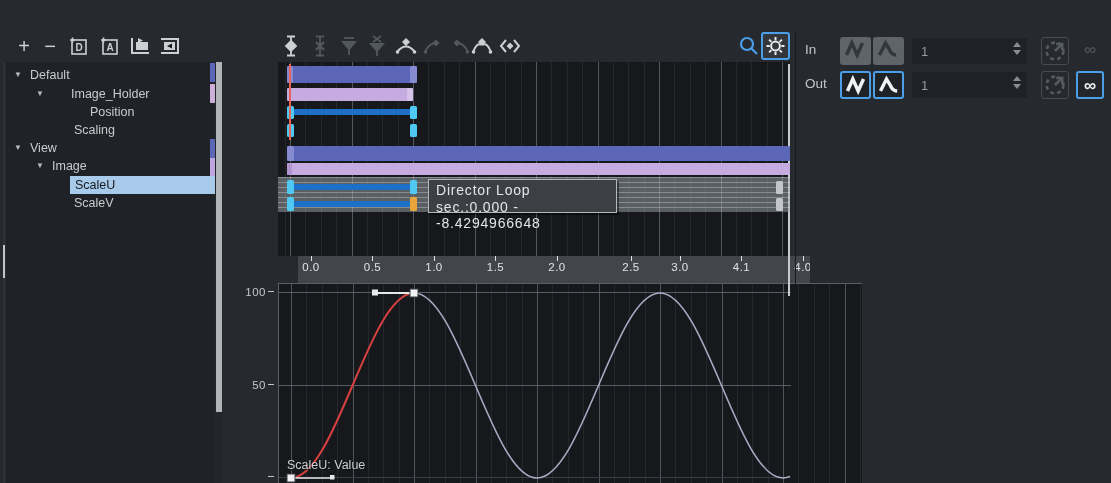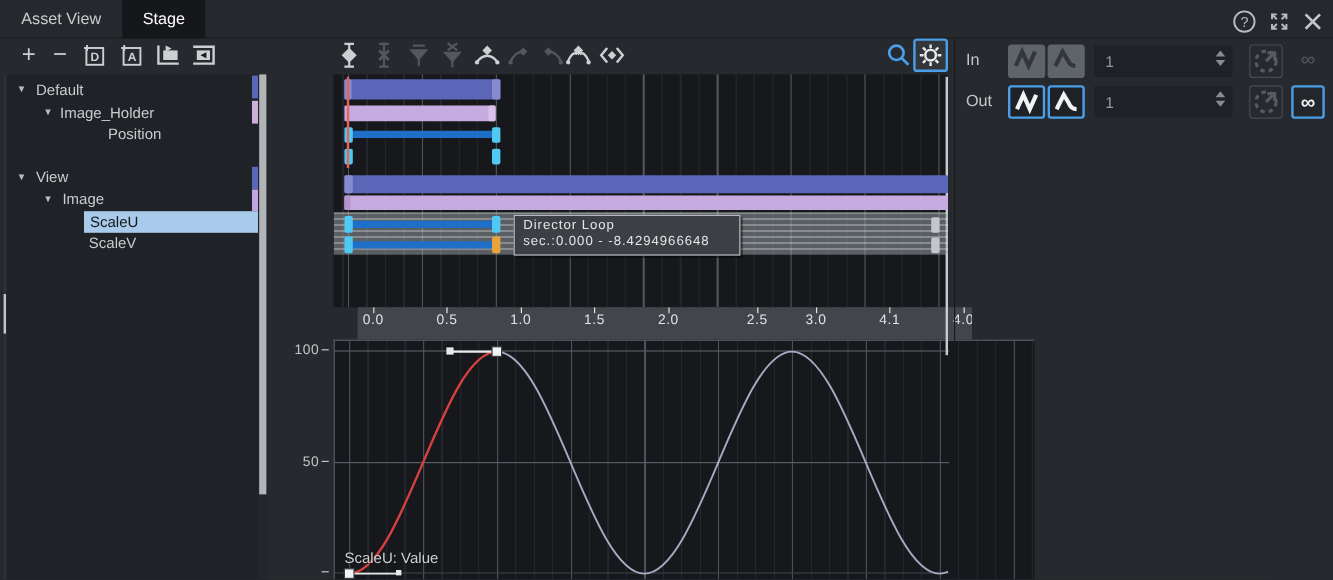--- a/index.html
+++ b/index.html
@@ -38,21 +38,21 @@
     background-position:12px 0,12px 0; }
   .bar { position:absolute; border-radius:1px; }
   .gridover { background-image:repeating-linear-gradient(90deg, rgba(0,0,0,.16) 0 1px, transparent 1px 15.375px); background-position:3px 0; }
   .cap { position:absolute; border-radius:1.5px; z-index:3; }
   #playhead { left:11px; top:2px; width:2px; height:76px; background:#e8635a; z-index:4; }
   #selband { left:0; top:115px; width:512px; height:35px; z-index:1;
     background-color:rgba(158,165,172,.50);
     background-image:repeating-linear-gradient(180deg, rgba(255,255,255,.28) 0 1px, transparent 1px 5px); }
   #tooltip { left:150px; top:117px; width:189px; height:34px; background:#3c4044;
     border:1px solid #b5b8bb; box-shadow:2px 2px 0 rgba(0,0,0,.45); z-index:10;
-    padding:2px 7px; font-size:11px; letter-spacing:.8px; color:#e3e5e7; }
+    padding:2px 7px; font-size:14px; letter-spacing:.8px; color:#e3e5e7; }
   #tooltip .l2 { margin-top:1px; }
 
   
   #ruler { left:278px; top:256px; width:512px; height:27px; background:#42464b; overflow:hidden;margin-left:20px; }
   .rtick { position:absolute; top:0; width:40px; margin-left:-20px; text-align:center; }
   .rtick i { display:block; width:1px; height:5px; background:#e0e2e4; margin:0 auto; }
   .rtick span { display:block; font-size:11.5px; color:#e0e2e4; letter-spacing:.5px; }
 
   
   #curve { left:278px; top:283px; width:584px; height:200px; overflow:hidden;
@@ -90,43 +90,20 @@
   .sqbtn.blue { border:2px solid #4a9fe8; background:#23262a; }
   .inf { font-size:17px; line-height:26px; text-align:center; display:block; font-weight:bold; }
   .inf.dim { color:#4a4f56; }
   .inf.on { color:#eef0f2; }
 </style>
 </head>
 <body>
 
 <div id="stagewin">
 
-  <div class="abs" id="tabbar">
-    <div class="tab inactive">Asset View</div>
-    <div class="tab active">Stage</div>
-    <div class="winbtn" style="left:1026px;">
-      <svg width="22" height="22" viewBox="0 0 22 22">
-          <circle cx="11" cy="11" r="8.5" fill="none" stroke="#b9bcbf" stroke-width="1.6"></circle>
-          <text x="11" y="15.5" text-anchor="middle" font-size="12" fill="#b9bcbf" font-family="Liberation Sans, sans-serif">?</text>
-        </svg>
-    </div>
-    <div class="winbtn" style="left:1055px;">
-      <svg width="22" height="22" viewBox="0 0 22 22" fill="none" stroke="#b9bcbf" stroke-width="1.6">
-        <path d="M9,9 L5,5 M5,9 V5 H9"></path>
-          <path d="M13,9 l4,-4 M13,5 h4 v4"></path>
-        <path d="M9,13 l-4,4 M5,13 v4 h4"></path>
-          <path d="M13,13 l4,4 M17,13 v4 h-4"></path>
-      </svg>
-    </div>
-    <div class="winbtn" style="left:1083px;">
-      <svg width="22" height="22" viewBox="0 0 22 22" stroke="#c3c6c9" stroke-width="2.2">
-          <path d="M5,5 L17,17 M17,5 L5,17"></path>
-        </svg>
-    </div>
-  </div>
 
   <div class="ticon" style="left:12px;">
       <span class="glyph">+</span>
     </div>
   <div class="ticon" style="left:38px;">
       <span class="glyph">−</span>
     </div>
   <div class="ticon" style="left:66px;">
     <svg width="24" height="24" viewBox="0 0 24 24">
         <rect x="6" y="6" width="14" height="14" fill="none" stroke="#cdd0d3" stroke-width="1.6"></rect>
@@ -241,24 +218,27 @@
       </svg>
   </div>
 
   <div class="abs" id="tree">
     <div class="trow" style="top:4px;">
       <span class="tri" style="left:6px;">▼</span>
       <span style="margin-left:24px;">Default</span>
     </div>
     <div class="trow" style="top:23px;">
       <span class="tri" style="left:28px;">▼</span>
-      <span style="margin-left:44px;">Image_Holder</span>
+      <span style="margin-left:65px;">Image_Holder</span>
     </div>
     <div class="trow" style="top:41px;margin-left:16px;">
       <span style="margin-left:68px;">Position</span>
+    </div>
+    <div class="trow" style="top:59px;">
+      <span style="margin-left:68px;">Scaling</span>
     </div>
     <div class="trow" style="top:77px;">
       <span class="tri" style="left:6px;">▼</span>
       <span style="margin-left:24px;">View</span>
     </div>
     <div class="trow" style="top:95px;">
       <span class="tri" style="left:28px;">▼</span>
       <span style="margin-left:46px;">Image</span>
     </div>
     <div class="trow sel" style="top:114px;">

